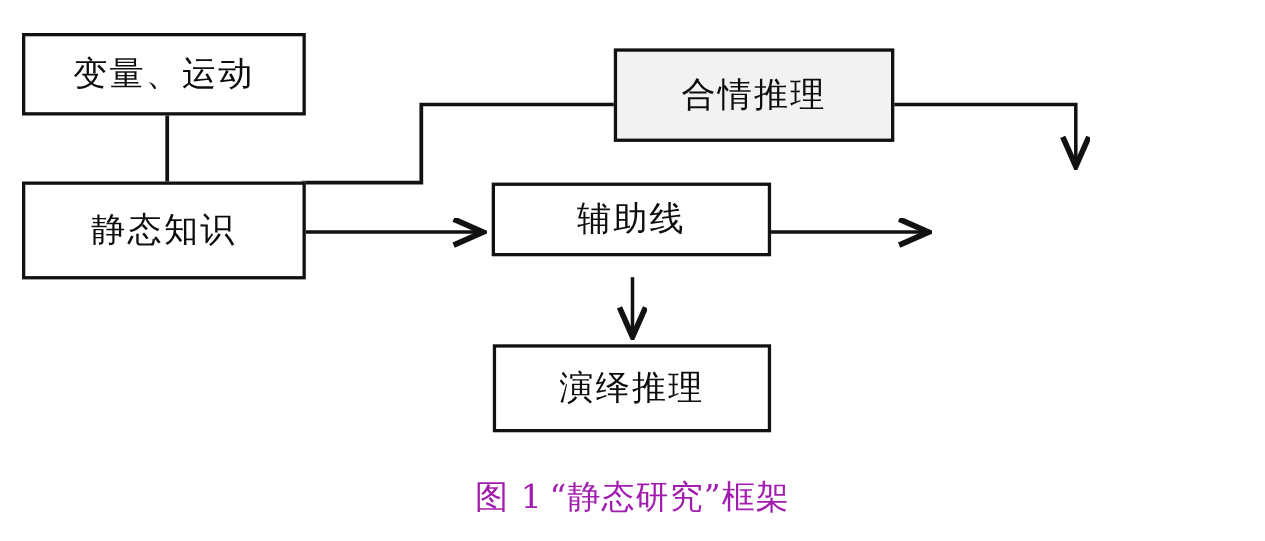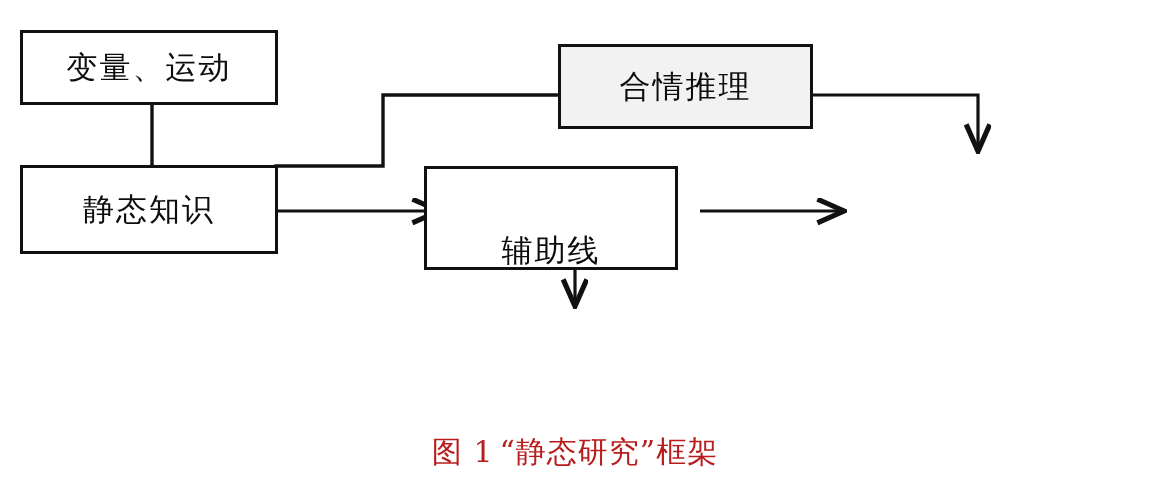--- a/index.html
+++ b/index.html
@@ -42,35 +42,35 @@
     line-height: 1.1;
     color: #0d0d0d;
     letter-spacing: 2px;
     white-space: nowrap;
     user-select: none;
   }
   
   #node-variable-motion { left: 20px;  top: 30px;  width: 258px; height: 75px; }
   #node-static-knowledge { left: 20px; top: 165px; width: 258px; height: 89px; }
   #node-plausible-reasoning { left: 558px; top: 44px; width: 255px; height: 85px; }
-  #node-auxiliary-line { left: 424px; top: 166px; width: 254px; height: 104px; align-items: flex-end; }
+  #node-auxiliary-line { left: 447px; top: 166px; width: 254px; height: 67px; }
   #node-static-conclusion { left: 852px; top: 160px; width: 249px; height: 96px; }
   #node-deductive-reasoning { left: 448px; top: 313px; width: 253px; height: 80px; }
 
   #node-plausible-reasoning { background: #f2f2f2; }
 
   #figure-caption {
     position: absolute;
     left: 0;
     top: 432px;
     width: 1150px;
     text-align: center;
     font-family: "DejaVu Serif", "Liberation Serif", serif;
     font-size: 30px;
-    color: #b91c1c;
+    color: #a21caf;
     letter-spacing: 1px;
     white-space: nowrap;
   }
   #figure-caption .cap-num { margin-right: 6px; }
 </style>
 </head>
 <body>
 
 <div id="figure-root">
 
@@ -104,18 +104,21 @@
 
   <div class="node-box" id="node-static-knowledge">
     <span class="node-label">静态知识</span>
   </div>
 
   <div class="node-box" id="node-auxiliary-line">
     <span class="node-label">辅助线</span>
   </div>
 
 
+  <div class="node-box" id="node-deductive-reasoning">
+    <span class="node-label">演绎推理</span>
+  </div>
 
   <div id="figure-caption">
     <span class="cap-num">图 1</span><span class="cap-title">“静态研究”框架</span>
   </div>
 
 </div>
 
 </body></html>

